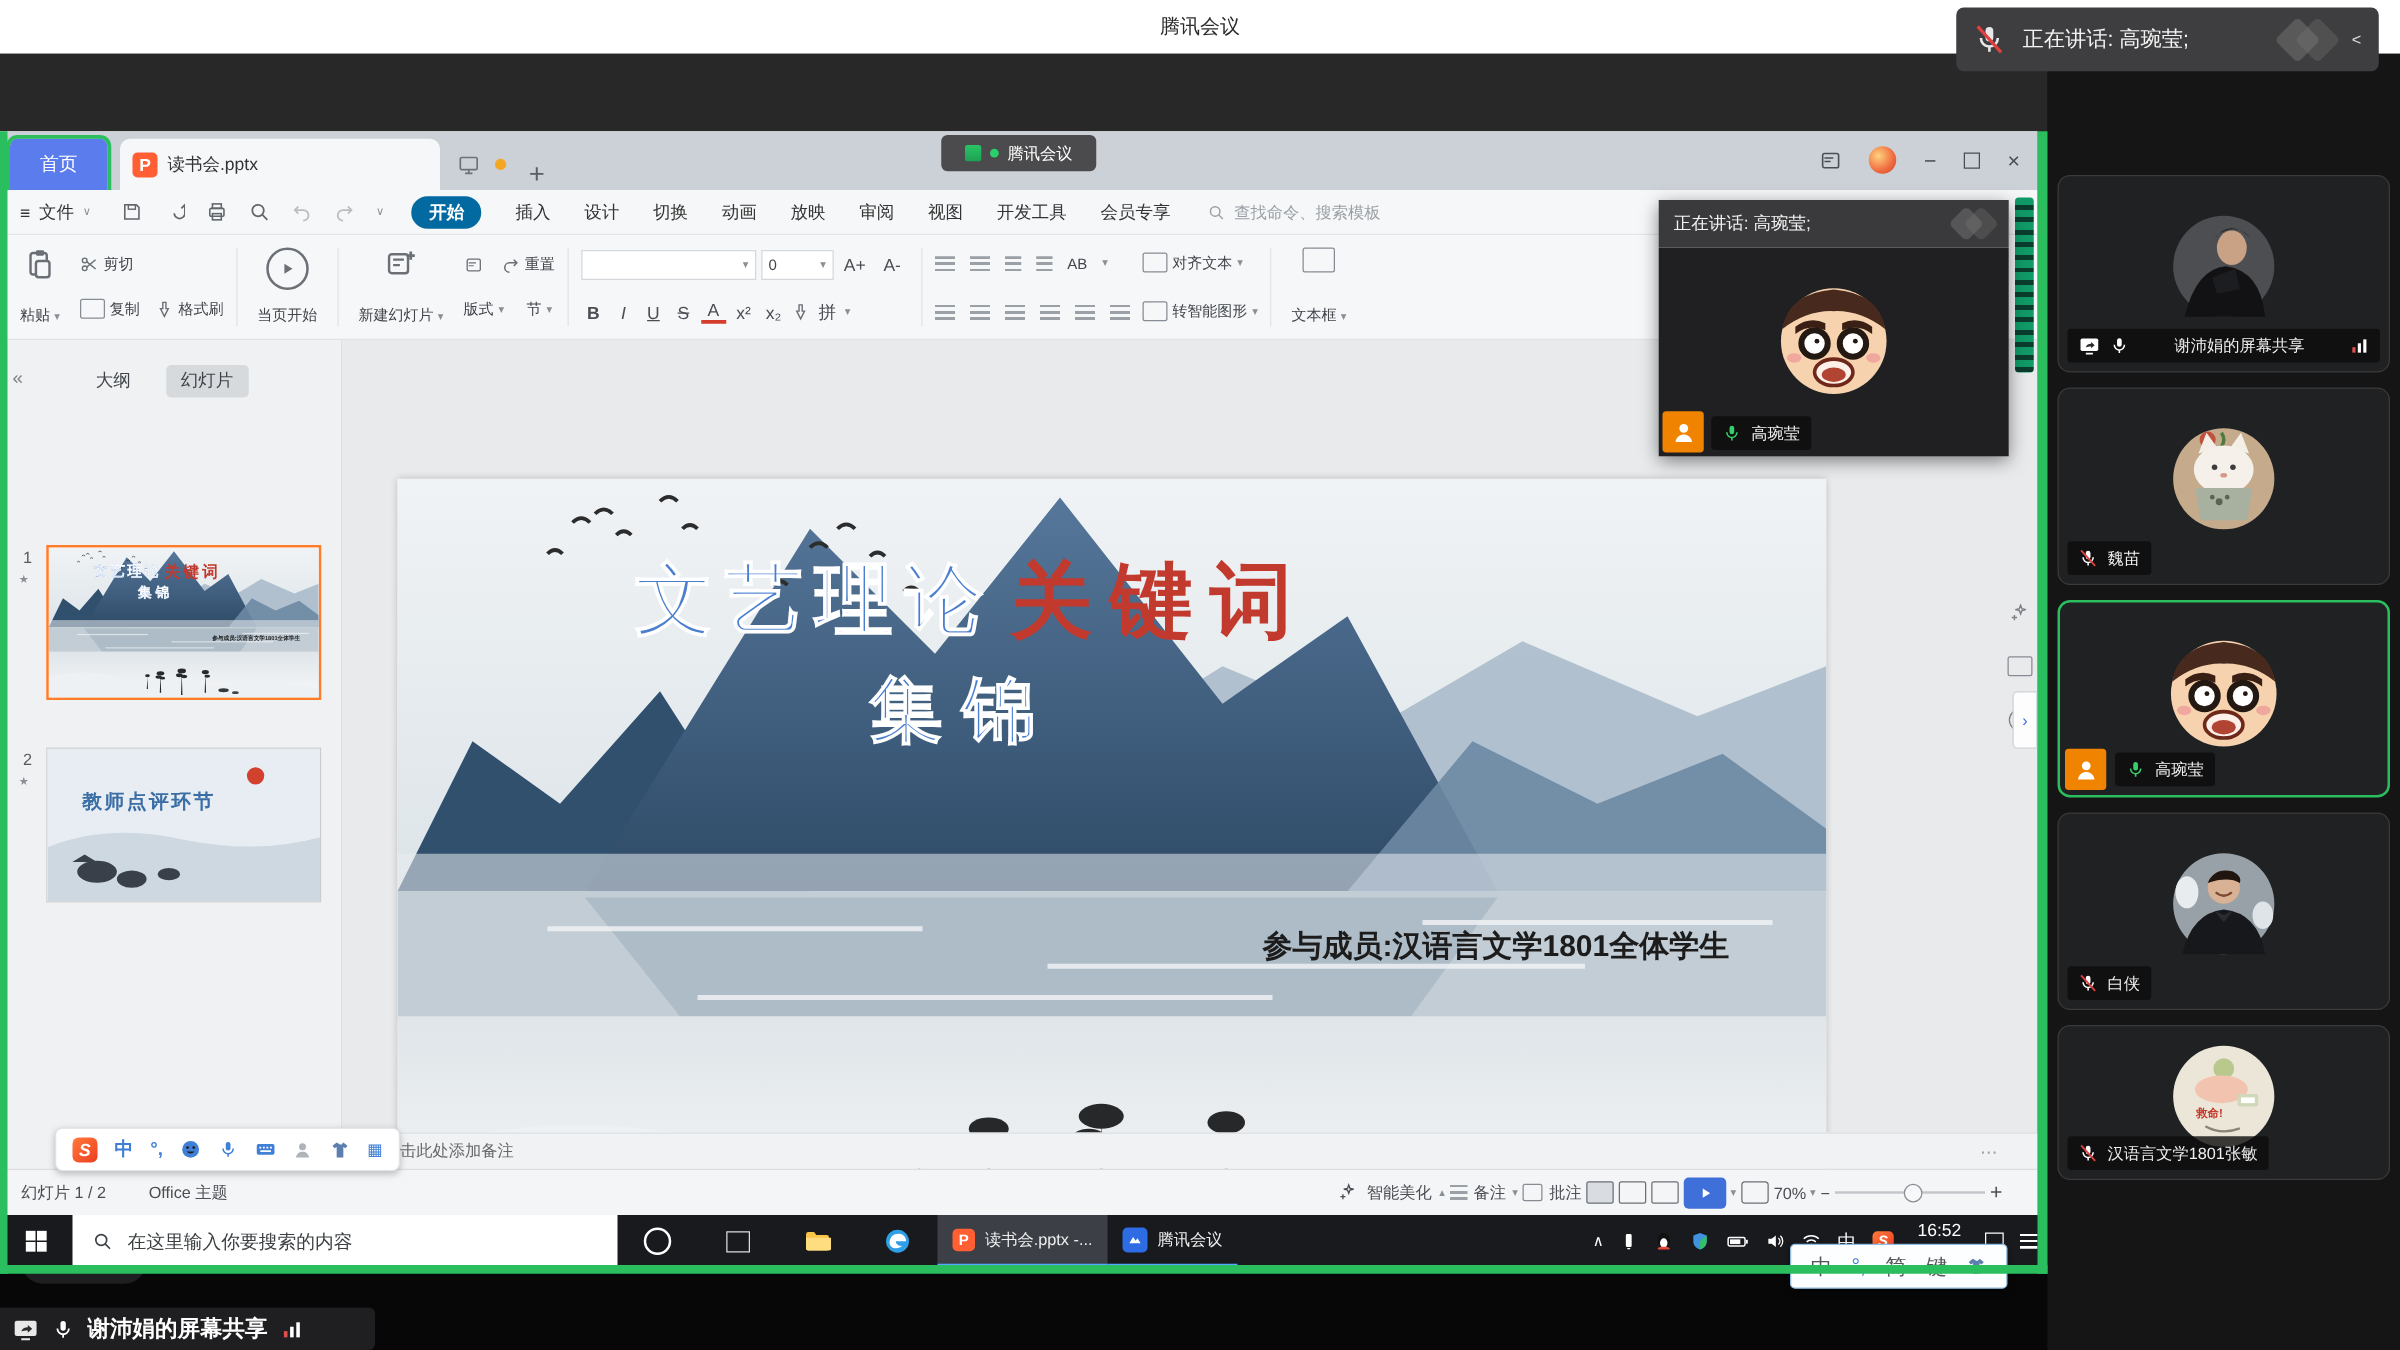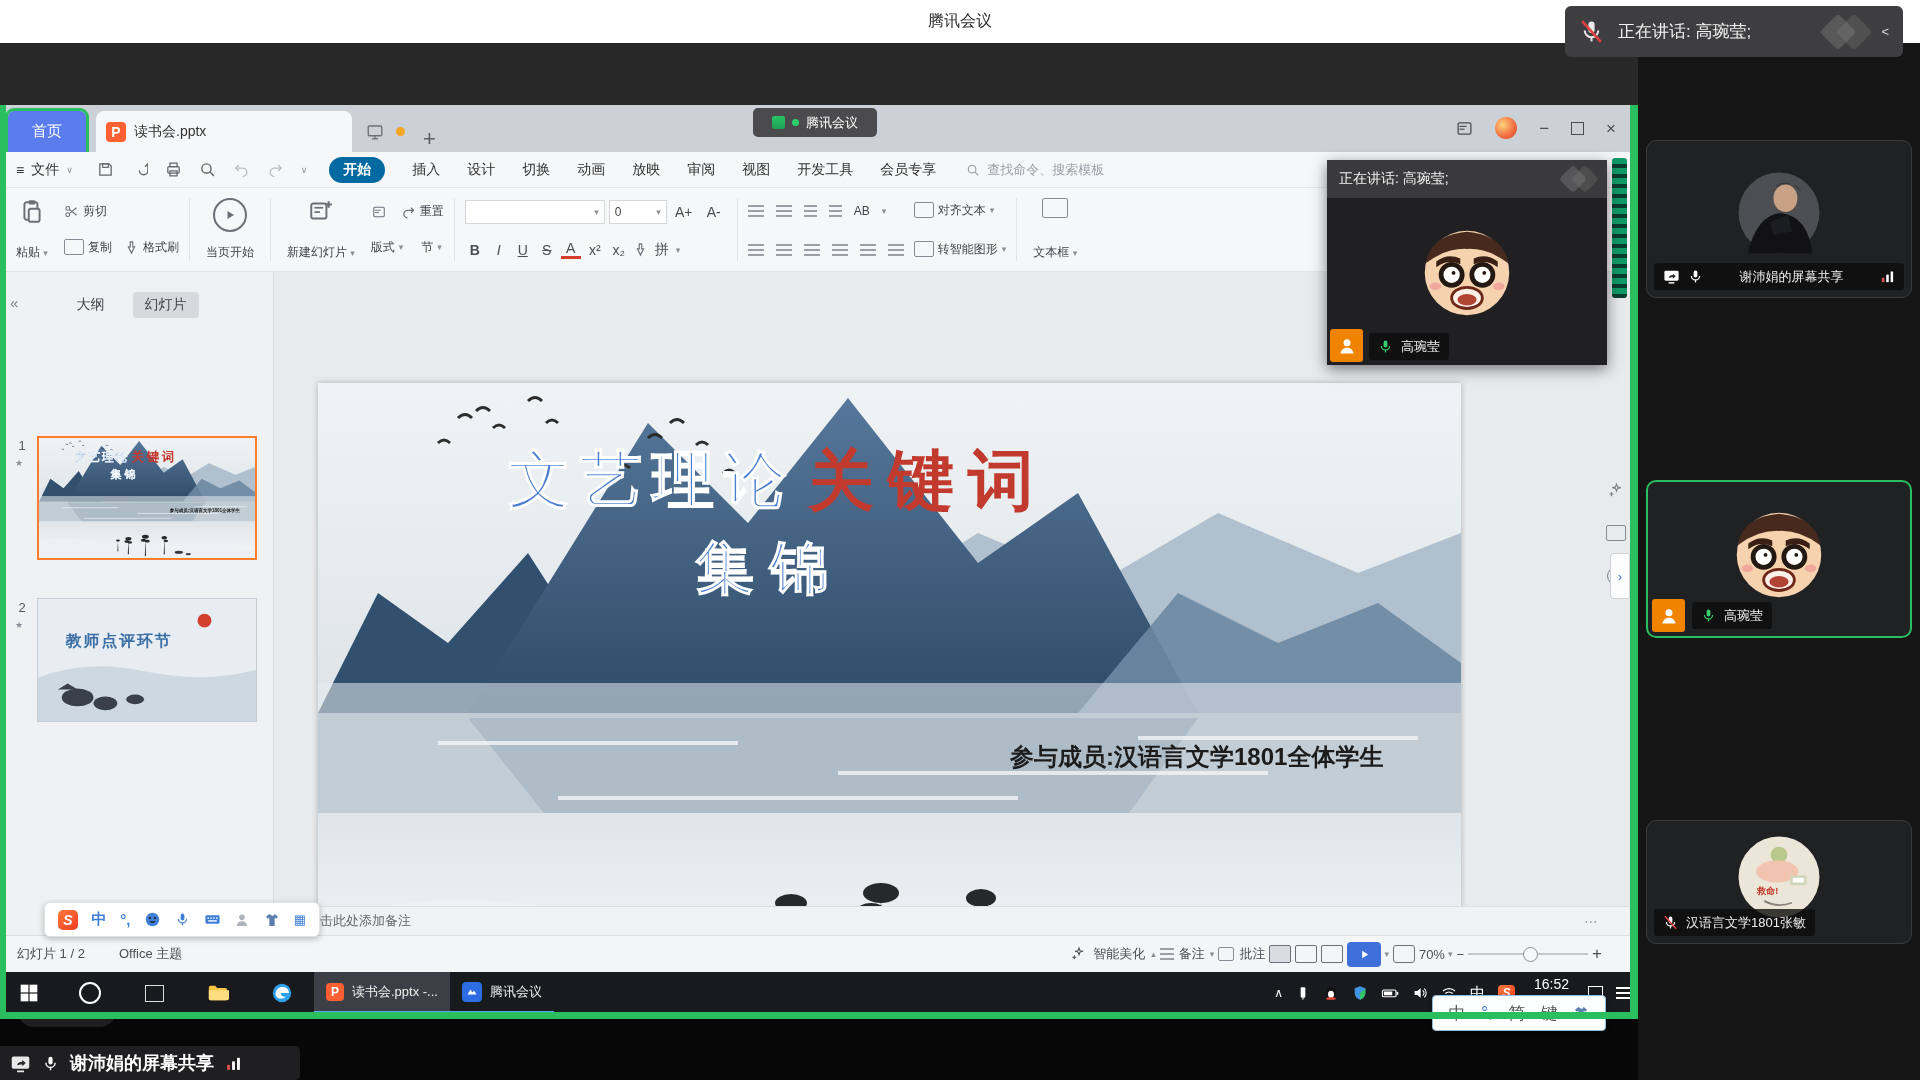--- a/index.html
+++ b/index.html
@@ -742,20 +742,26 @@
   <div class="abs gb" style="left:0;top:105px;width:6px;height:914px;"></div>
   <div class="abs gb" style="left:1630px;top:105px;width:8px;height:914px;"></div>
   <div class="abs gb" style="left:0;top:1012px;width:1638px;height:7px;"></div>
 
   <div class="abs taskbar">
     <div class="startbtn">
       <svg width="20" height="20">
           <use href="#ic-win"></use>
         </svg>
     </div>
+    <div class="tsearch">
+      <svg width="16" height="16" color="#3c4043">
+          <use href="#ic-search"></use>
+        </svg>
+      <span>在这里输入你要搜索的内容</span>
+    </div>
     <div class="tbico">
       <span style="width:18px;height:18px;border:2px solid #fff;border-radius:50%;display:inline-block;"></span>
     </div>
     <div class="tbico">
       <span style="width:17px;height:15px;border:1.8px solid #ddd;display:inline-block;"></span>
     </div>
     <div class="tbico">
       <svg width="22" height="22">
           <use href="#ic-folder"></use>
         </svg>
@@ -846,38 +852,60 @@
         <svg width="15" height="15" color="#fff">
             <use href="#ic-mic"></use>
           </svg>
         <span style="flex:1;text-align:center;">谢沛娟的屏幕共享</span>
         <svg width="15" height="15">
             <use href="#ic-signal"></use>
           </svg>
       </div>
     </div>
 
+    <div class="tile" style="top:267px;">
+      <svg class="avatar" width="92" height="92">
+          <use href="#av-cat"></use>
+        </svg>
+      <div class="namebadge">
+        <svg width="15" height="15" color="#fff">
+            <use href="#ic-micmute"></use>
+          </svg>
+        <span>魏苗</span>
+      </div>
+    </div>
 
     <div class="tile active" style="top:437px;">
       <svg class="avatar" width="96" height="96">
           <use href="#av-shin"></use>
         </svg>
       <div class="orangebadge" style="position:absolute;left:4px;bottom:4px;">
         <svg width="20" height="20" color="#fff">
             <use href="#ic-person"></use>
           </svg>
       </div>
       <div class="namebadge" style="left:44px;bottom:7px;">
         <svg width="15" height="15" color="#35d06b">
             <use href="#ic-mic"></use>
           </svg>
         <span>高琬莹</span>
       </div>
     </div>
 
+    <div class="tile" style="top:607px;">
+      <svg class="avatar" width="92" height="92">
+          <use href="#av-man2"></use>
+        </svg>
+      <div class="namebadge">
+        <svg width="15" height="15" color="#fff">
+            <use href="#ic-micmute"></use>
+          </svg>
+        <span>白侠</span>
+      </div>
+    </div>
 
     <div class="tile" style="top:777px;height:124px;">
       <svg class="avatar" width="92" height="92">
           <use href="#av-zhang"></use>
         </svg>
       <div class="namebadge">
         <svg width="15" height="15" color="#fff">
             <use href="#ic-micmute"></use>
           </svg>
         <span>汉语言文学1801张敏</span>

